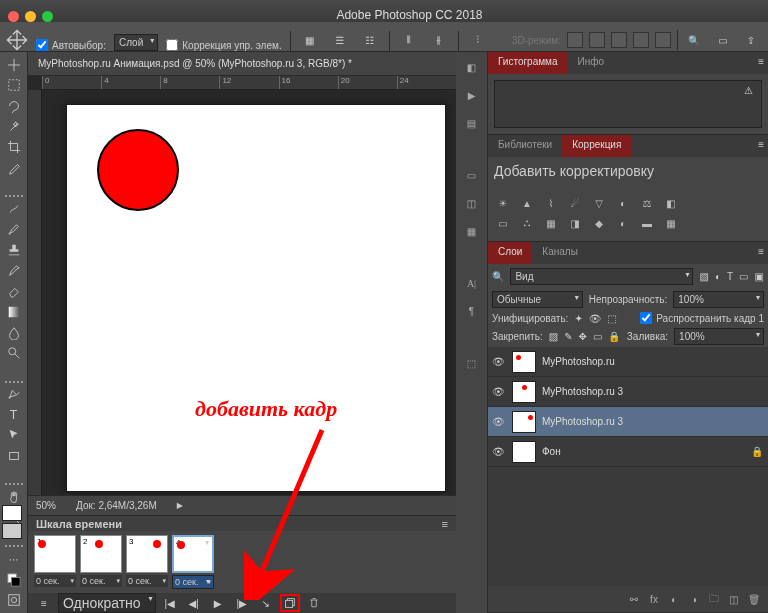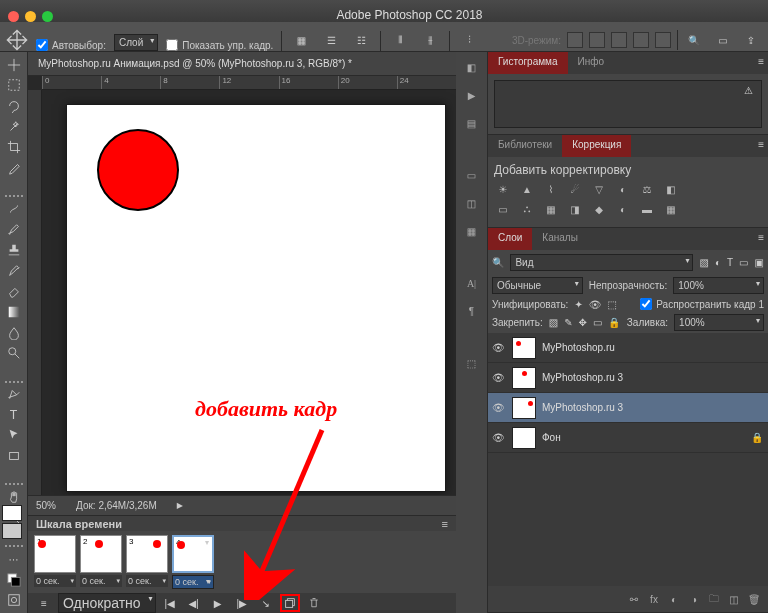--- a/index.html
+++ b/index.html
@@ -100,21 +100,21 @@
         <path d="M8 1v14M1 8h14M4 5l-3 3 3 3M12 5l3 3-3 3M5 4l3-3 3 3M5 12l3 3 3-3"></path>
       </svg>
     </div>
   <div class="chk">
       <input type="checkbox" checked="" style="">
       <span>Автовыбор:</span>
     </div>
   <div class="sel">Слой</div>
   <div class="chk">
       <input type="checkbox" style="">
-      <span>Показать упр. кадр.</span>
+      <span>Коррекция упр. элем.</span>
     </div>
   <div class="sep"></div>
   <div class="opt-icon">▦</div>
   <div class="opt-icon">☰</div>
   <div class="opt-icon">☷</div>
   <div class="sep"></div>
   <div class="opt-icon">⫴</div>
   <div class="opt-icon">⫵</div>
   <div class="sep"></div>
   <div class="opt-icon">⫶</div>
@@ -386,21 +386,21 @@
       </div>
     </div>
 
     <div class="panel">
       <div class="panel-tabs">
         <div class="ptab">Библиотеки</div>
         <div class="ptab active">Коррекция</div>
         <span style="margin-left:auto;padding:4px">≡</span>
       </div>
       <div class="panel-body">
-        <div style="font-size:12px;margin-bottom:4px">Добавить корректировку</div>
+        <div style="font-size:14px;margin-bottom:16px">Добавить корректировку</div>
         <div class="adj-row">
           <span>☀</span>
           <span>▲</span>
           <span>⌇</span>
           <span>☄</span>
           <span>▽</span>
           <span>◐</span>
           <span>⚖</span>
           <span>◧</span>
         </div>

